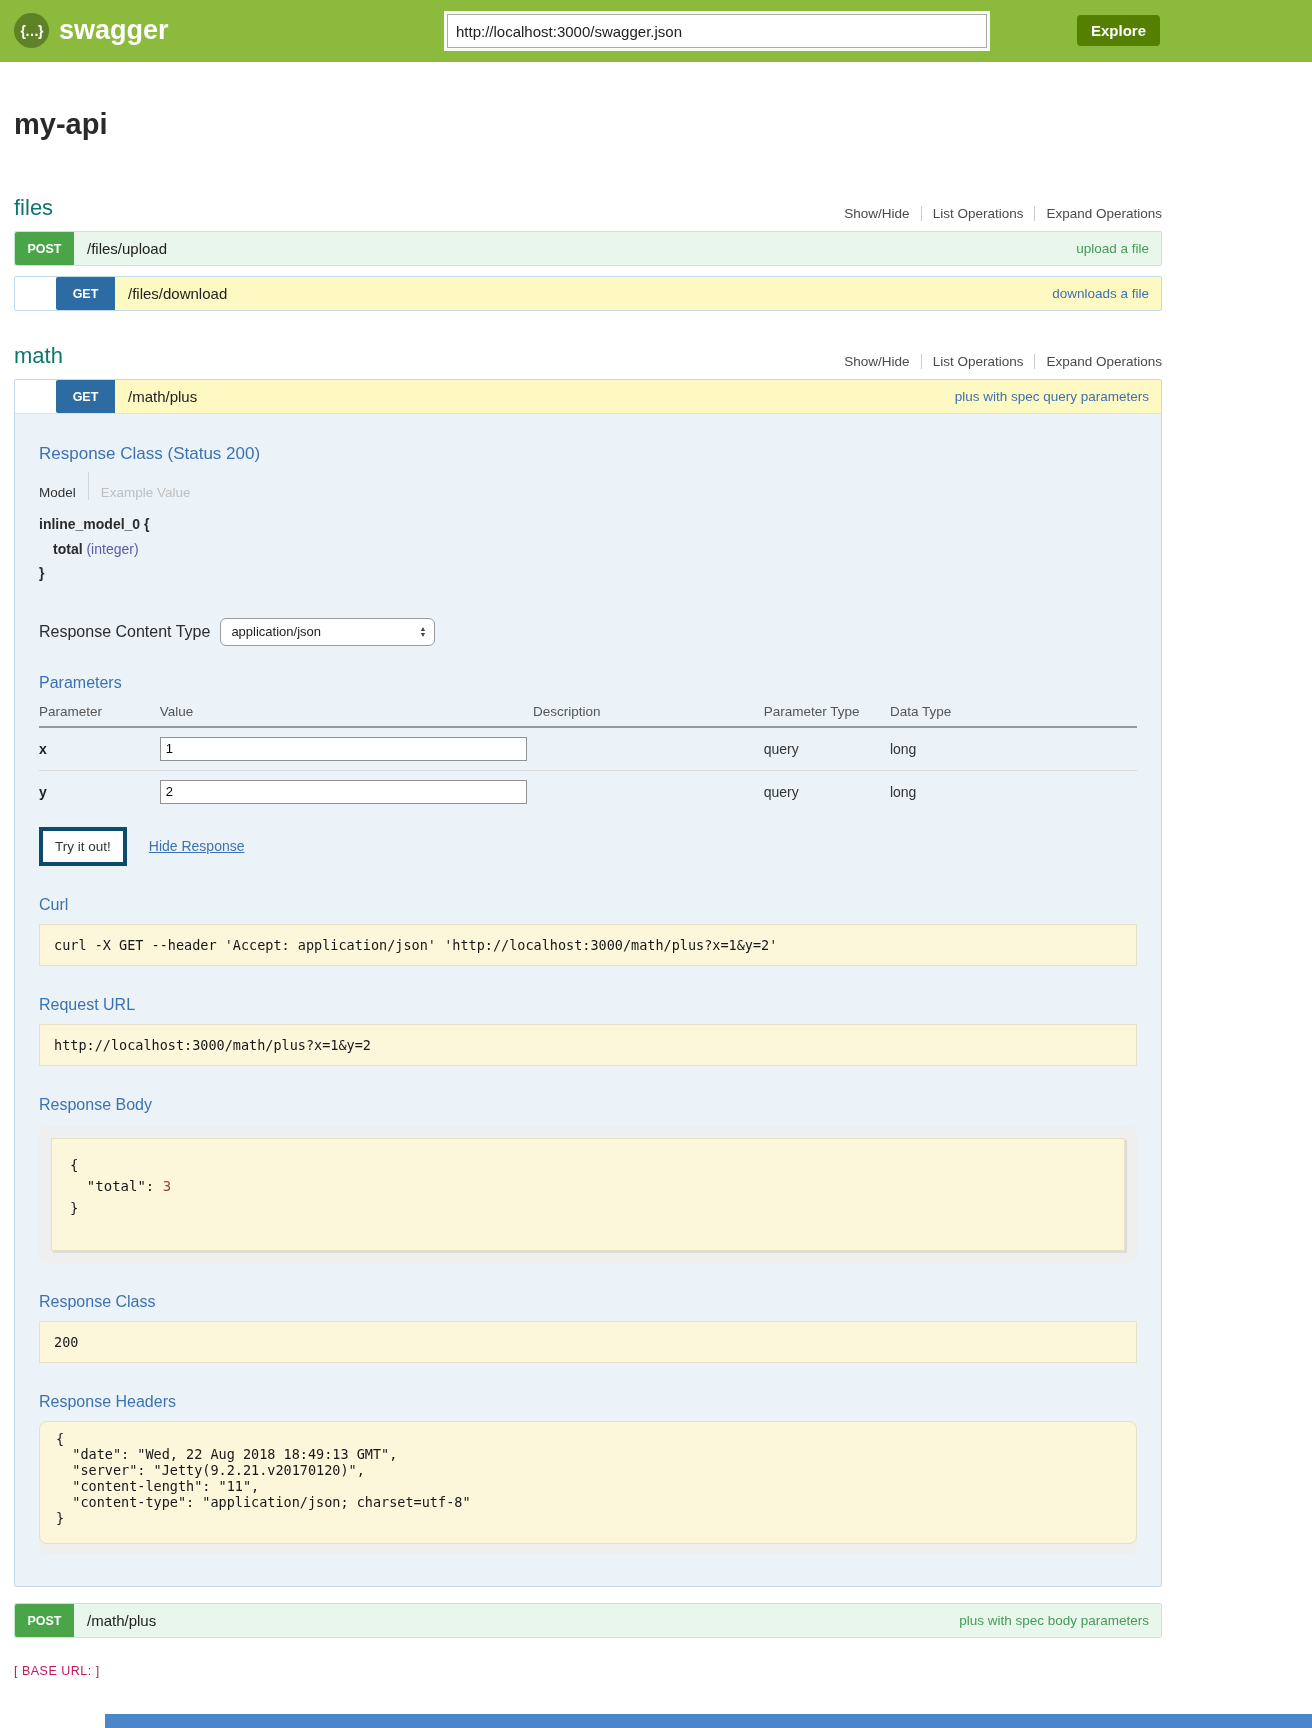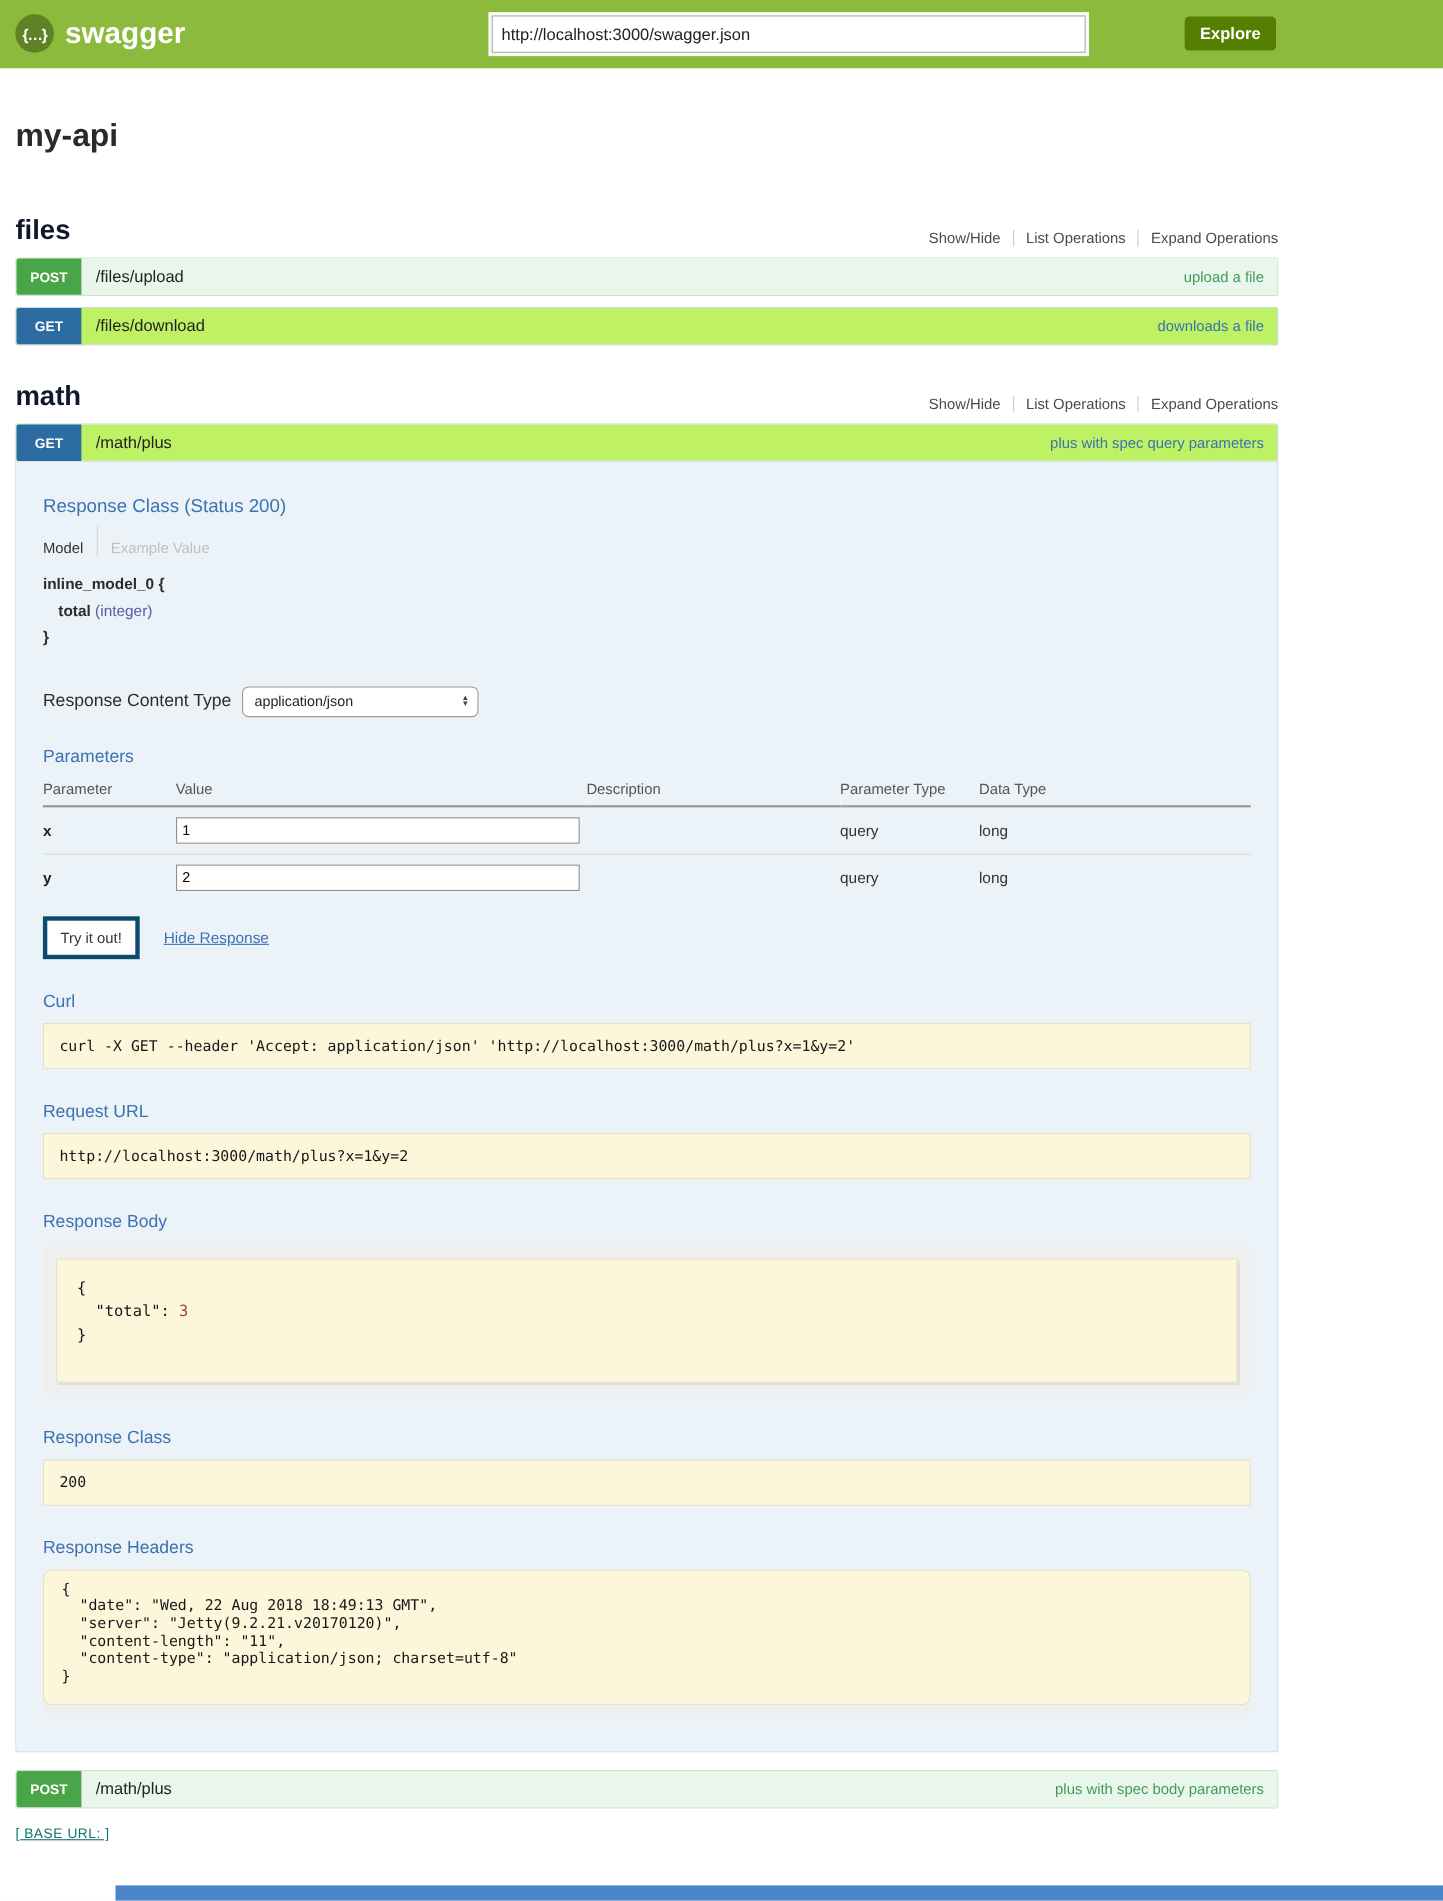--- a/index.html
+++ b/index.html
@@ -24,39 +24,39 @@
   }
   .explore-btn {
     position:absolute; right:152px; top:15px; background:#547f00; color:#fff;
     font-weight:bold; font-size:15px; padding:7px 14px; border:none; border-radius:4px; cursor:pointer;
   }
   
   .wrap { width:1148px; margin-left:14px; }
   .page-title { font-size:29px; font-weight:bold; color:#2a2a2a; margin:46px 0 0 0; }
   .section-head { display:flex; align-items:flex-end; justify-content:space-between; margin-top:54px; }
   .section-head.second { margin-top:32px; }
-  .section-title { font-size:25px; font-weight:bold; color:#0f172a; margin:0; }
+  .section-title { font-size:22px; font-weight:normal; color:#0f766e; margin:0; }
   .ops { display:flex; align-items:center; font-size:13.5px; color:#4a4a4a; }
   .ops .op { cursor:pointer; }
   .ops .sep { width:1px; height:15px; background:#ccc; margin:0 11px; }
   
   .endpoint { margin-top:10px; border-radius:2px; }
   .ep-row { display:flex; align-items:center; height:33px; cursor:pointer; }
   .method-badge {
     width:59px; height:33px; display:flex; align-items:center; justify-content:center;
     color:#fff; font-weight:bold; font-size:12.5px; border-radius:2px 0 0 2px;
   }
   .path { margin-left:13px; font-size:15px; color:#222; text-decoration:none; }
   .summary { margin-left:auto; margin-right:12px; font-size:13.5px; }
   .post { border:1px solid #c3e8cd; }
   .post .ep-row { background:#e8f6eb; }
   .post .method-badge { background:#49a547; }
   .post .summary { color:#449b57; }
   .get { border:1px solid #c3d9ec; }
-  .get .ep-row { background:#bef264; }
+  .get .ep-row { background:#fef9c3;margin-left:41px; }
   .get .method-badge { background:#2d6ca2; }
   .get .summary { color:#3d72b0; }
   
   .content { background:#ebf3f9; border-top:1px solid #d5e4f0; padding:30px 24px 32px 24px; }
   .h-blue { color:#3d72b0; font-size:16px; font-weight:400; margin:0; }
   .h-response-class { font-size:17px; }
   .mt { margin-top:30px; }
   .tabs { display:flex; align-items:flex-end; margin-top:8px; }
   .tab-model { font-size:13.5px; color:#333; cursor:pointer; }
   .tab-div { width:1px; height:28px; background:#d5d5d5; margin:0 12px; }
@@ -97,21 +97,21 @@
     font-family:"DejaVu Sans Mono", monospace; font-size:14px; color:#171717; line-height:1.55;
     white-space:pre; box-shadow:2px 2px 0 rgba(0,0,0,0.08);
   }
   .num { color:#9c423b; }
   .headers-wrap { margin-top:10px; background:#efefef; border-radius:8px; padding-bottom:10px; }
   .headers-wrap pre {
     margin:0; background:#fcf6db; border:1px solid #e5e0c6; border-radius:8px; padding:10px 16px 16px 16px;
     font-family:"DejaVu Sans Mono", monospace; font-size:13.5px; color:#171717; line-height:1.18; white-space:pre;
   }
   .bottom-endpoint { margin-top:16px; }
-  .base-url { margin-top:16px; color:#0f766e; font-size:12.5px; letter-spacing:0.5px;text-decoration:underline; }
+  .base-url { margin-top:26px; color:#be185d; font-size:12.5px; letter-spacing:0.5px; }
   .bottom-strip { position:absolute; left:105px; right:0; bottom:0; height:14px; background:#4a86c8; }
 </style>
 </head>
 <body>
 
 <div class="topbar">
   <div class="logo-wrap">
     <div class="logo-circle">{…}</div>
     <div class="brand">swagger</div>
   </div>

